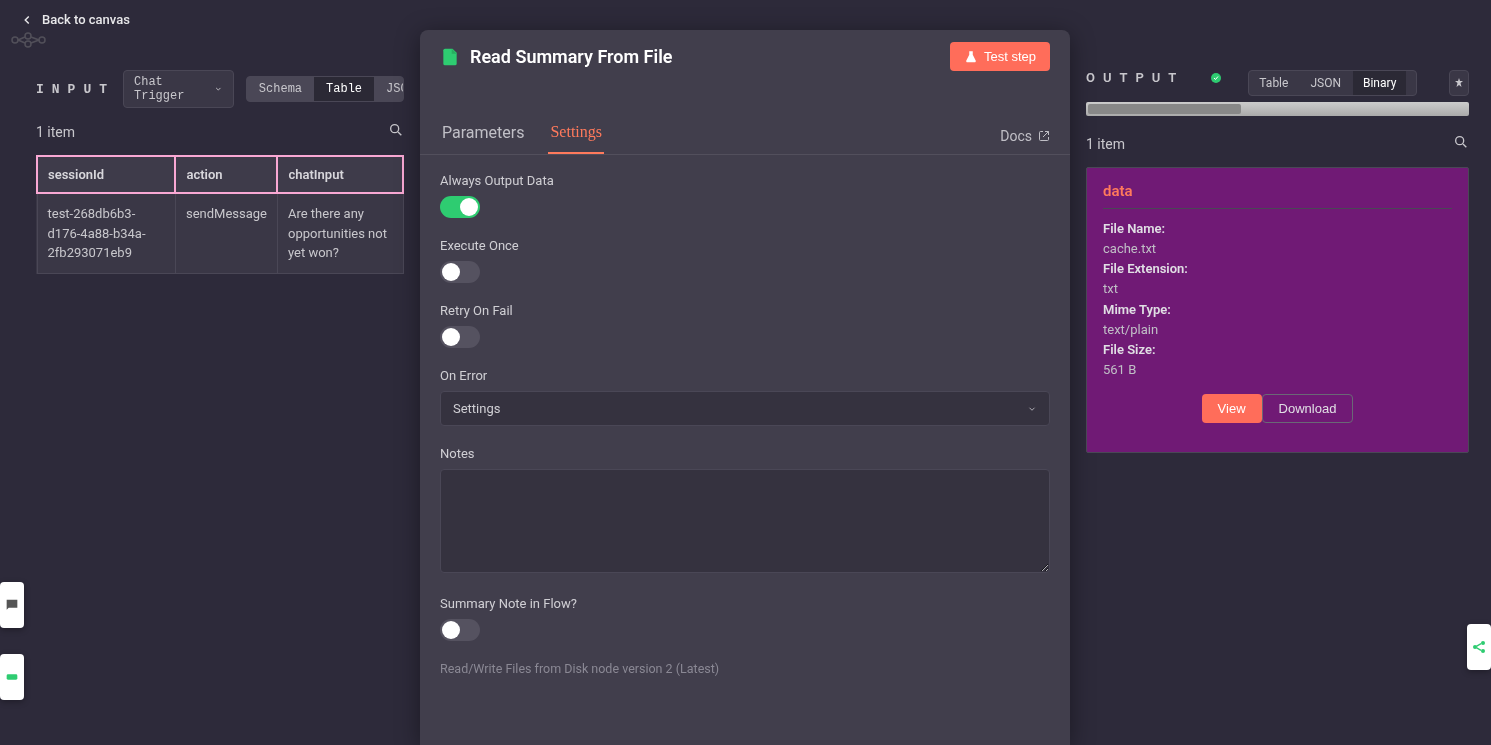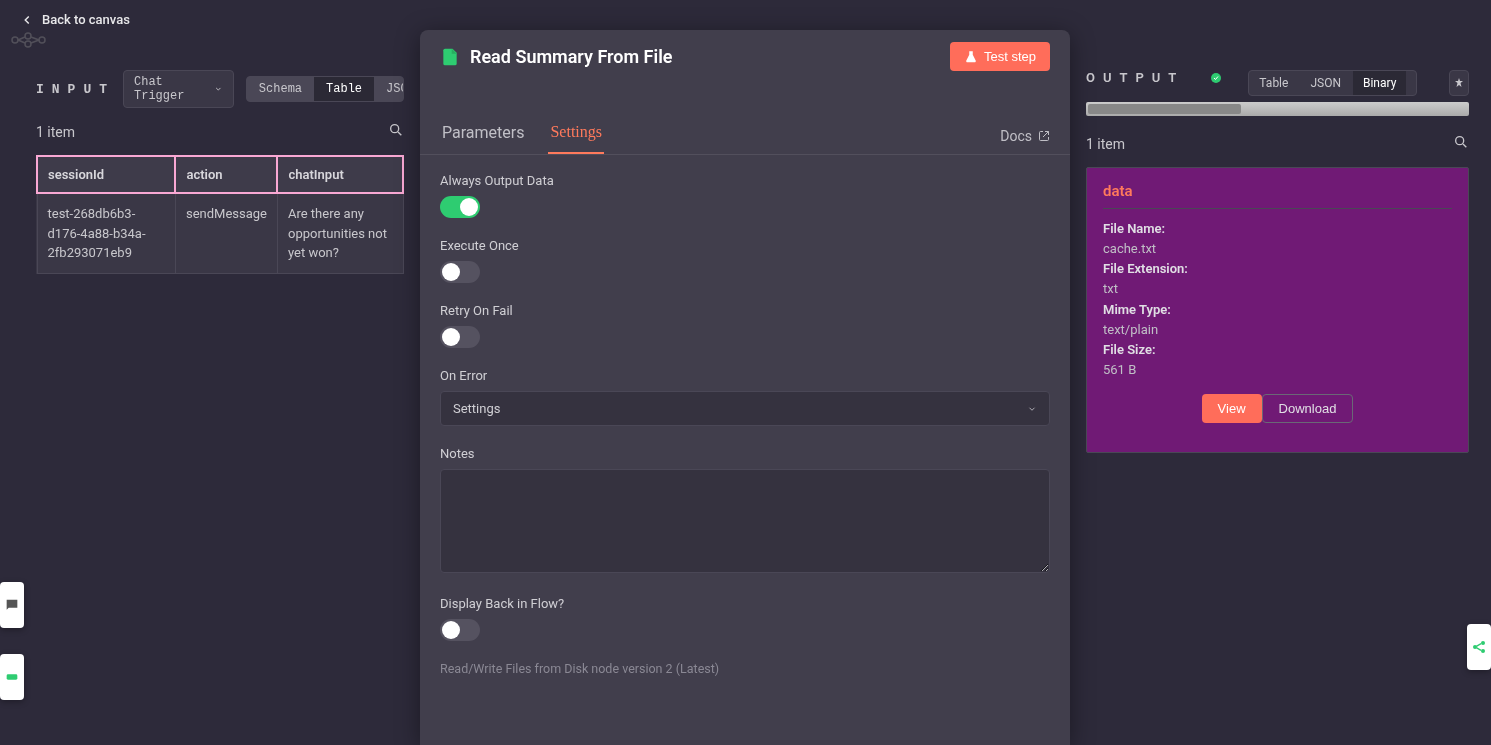--- a/index.html
+++ b/index.html
@@ -392,21 +392,21 @@
           <svg class="chevron" viewBox="0 0 24 24" fill="none" stroke="#c8c7cc" stroke-width="2">
               <path d="M6 9l6 6 6-6"></path>
             </svg>
         </div>
       </div>
       <div class="field-block">
         <div class="field-label">Notes</div>
         <textarea class="textarea-box" value="" style=""></textarea>
       </div>
       <div class="field-block">
-        <div class="field-label">Display Back in Flow?</div>
+        <div class="field-label">Summary Note in Flow?</div>
         <div class="toggle">
             <div class="knob"></div>
           </div>
       </div>
       <div class="version-note">Read/Write Files from Disk node version 2 (Latest)</div>
     </div>
   </div>
 
   <div class="output-panel">
     <div class="out-header-row">

